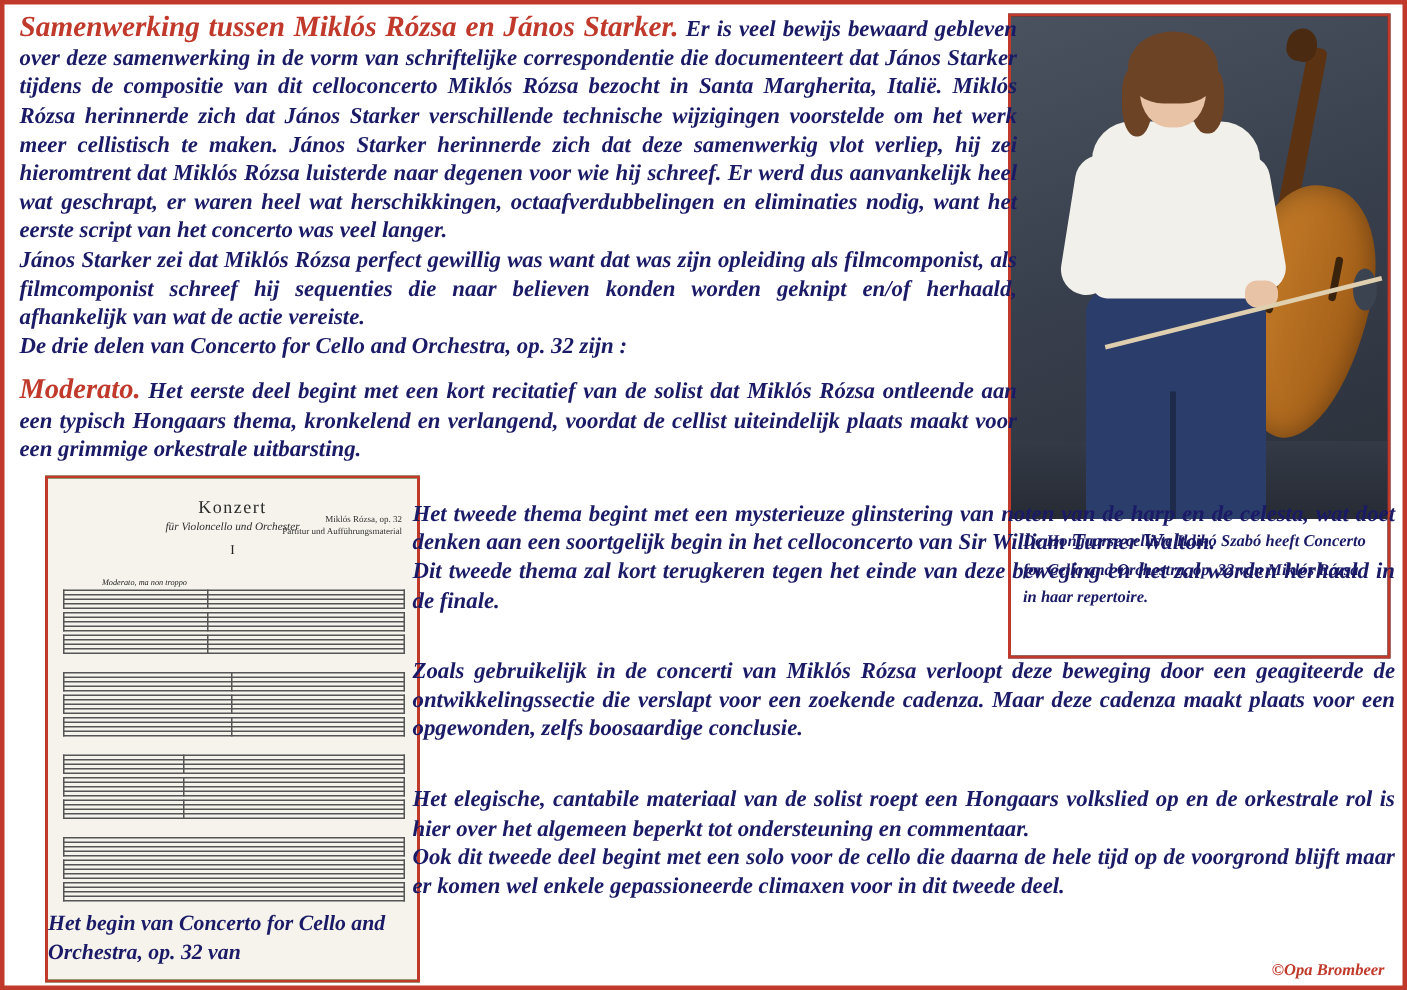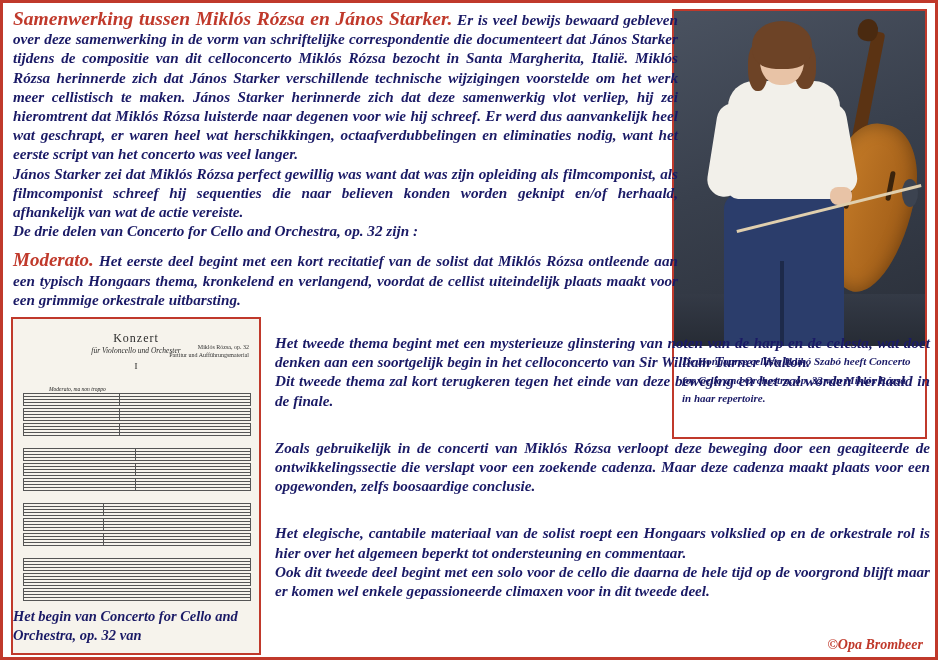--- a/index.html
+++ b/index.html
@@ -45,21 +45,21 @@
   }
   .block-top .heading{ font-size:19.5px; }
   
   .block-mod{
     width:665px;
     margin-top:10px;
   }
   
   .score{
     position:absolute;
-    left:8px; top:314px;
+    left:27px; top:314px;
     width:250px; height:338px;
     border:2px solid #c0392b;
     background:#22c55e;
     box-sizing:border-box;
     overflow:hidden;
   }
   .score-inner{
     position:absolute; inset:0;
     background:#f6f3ec;
   }
@@ -206,21 +206,21 @@
     font-style:italic; font-weight:bold;
     font-size:11px; line-height:18.6px;
     color:#1a1a66;
     text-align:left;
   }
   .signature{
     position:absolute;
     right:12px; bottom:4px;
     font-family:"Liberation Serif", serif;
     font-style:italic; font-weight:bold;
-    font-size:14px;
+    font-size:11px;
     color:#c0392b;
   }
 </style>
 </head>
 <body>
 
 <div class="page">
 
   <div class="photo-box">
     <div class="photo-img">

